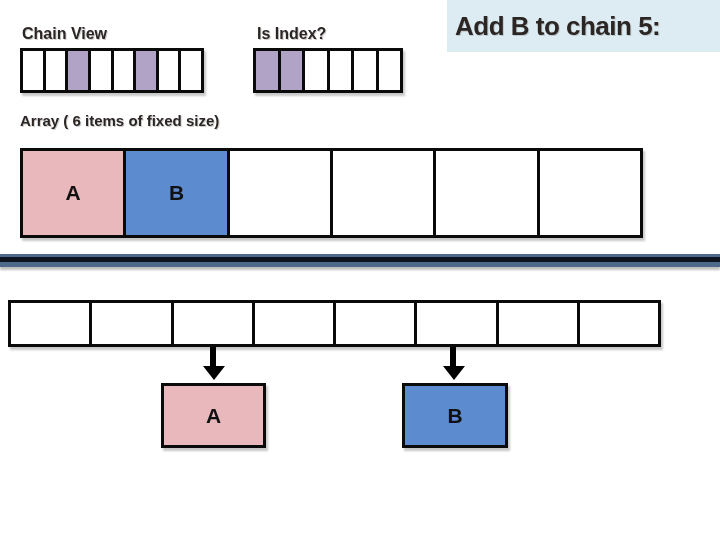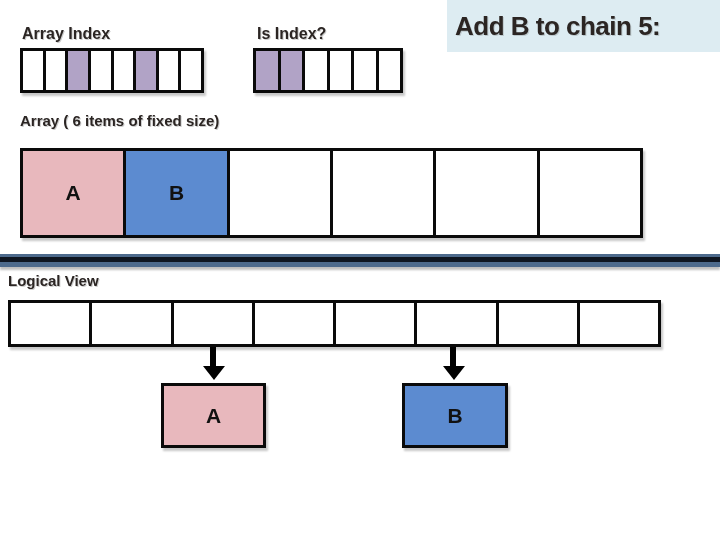--- a/index.html
+++ b/index.html
@@ -72,21 +72,21 @@
 </style>
 </head>
 <body>
 
 <div id="slide">
 
   <div id="title-block" class="abs" style="background-color: rgb(221, 236, 242);">
     <span class="title-text" style="color: rgb(43, 37, 35);">Add B to chain 5:</span>
   </div>
 
-  <div id="chain-index-label" class="abs heading h-small" style="color: rgb(43, 37, 35);">Array Index</div>
+  <div id="chain-index-label" class="abs heading h-small" style="color: rgb(43, 37, 35);">Chain View</div>
   <div id="chain-index-row" class="abs cellrow">
     <div class="cell" style="background-color: rgb(255, 255, 255);"></div>
     <div class="cell" style="background-color: rgb(255, 255, 255);"></div>
     <div class="cell" style="background-color: rgb(177, 163, 198);"></div>
     <div class="cell" style="background-color: rgb(255, 255, 255);"></div>
     <div class="cell" style="background-color: rgb(255, 255, 255);"></div>
     <div class="cell" style="background-color: rgb(177, 163, 198);"></div>
     <div class="cell" style="background-color: rgb(255, 255, 255);"></div>
     <div class="cell" style="background-color: rgb(255, 255, 255);"></div>
   </div>
@@ -106,21 +106,20 @@
     <div class="cell labeled" style="background-color: rgb(232, 184, 189);">A</div>
     <div class="cell labeled" style="background-color: rgb(92, 139, 208);">B</div>
     <div class="cell labeled" style="background-color: rgb(255, 255, 255);"></div>
     <div class="cell labeled" style="background-color: rgb(255, 255, 255);"></div>
     <div class="cell labeled" style="background-color: rgb(255, 255, 255);"></div>
     <div class="cell labeled" style="background-color: rgb(255, 255, 255);"></div>
   </div>
 
   <div id="divider" class="abs" style="background-color: rgb(14, 21, 32); border-top-color: rgb(77, 106, 140); border-bottom-color: rgb(77, 106, 140);"></div>
 
-  <div id="logical-label" class="abs heading h-mid" style="color: rgb(43, 37, 35);">Logical View</div>
   <div id="logical-row" class="abs cellrow">
     <div class="cell" style="background-color: rgb(255, 255, 255);"></div>
     <div class="cell" style="background-color: rgb(255, 255, 255);"></div>
     <div class="cell" style="background-color: rgb(255, 255, 255);"></div>
     <div class="cell" style="background-color: rgb(255, 255, 255);"></div>
     <div class="cell" style="background-color: rgb(255, 255, 255);"></div>
     <div class="cell" style="background-color: rgb(255, 255, 255);"></div>
     <div class="cell" style="background-color: rgb(255, 255, 255);"></div>
     <div class="cell" style="background-color: rgb(255, 255, 255);"></div>
   </div>

